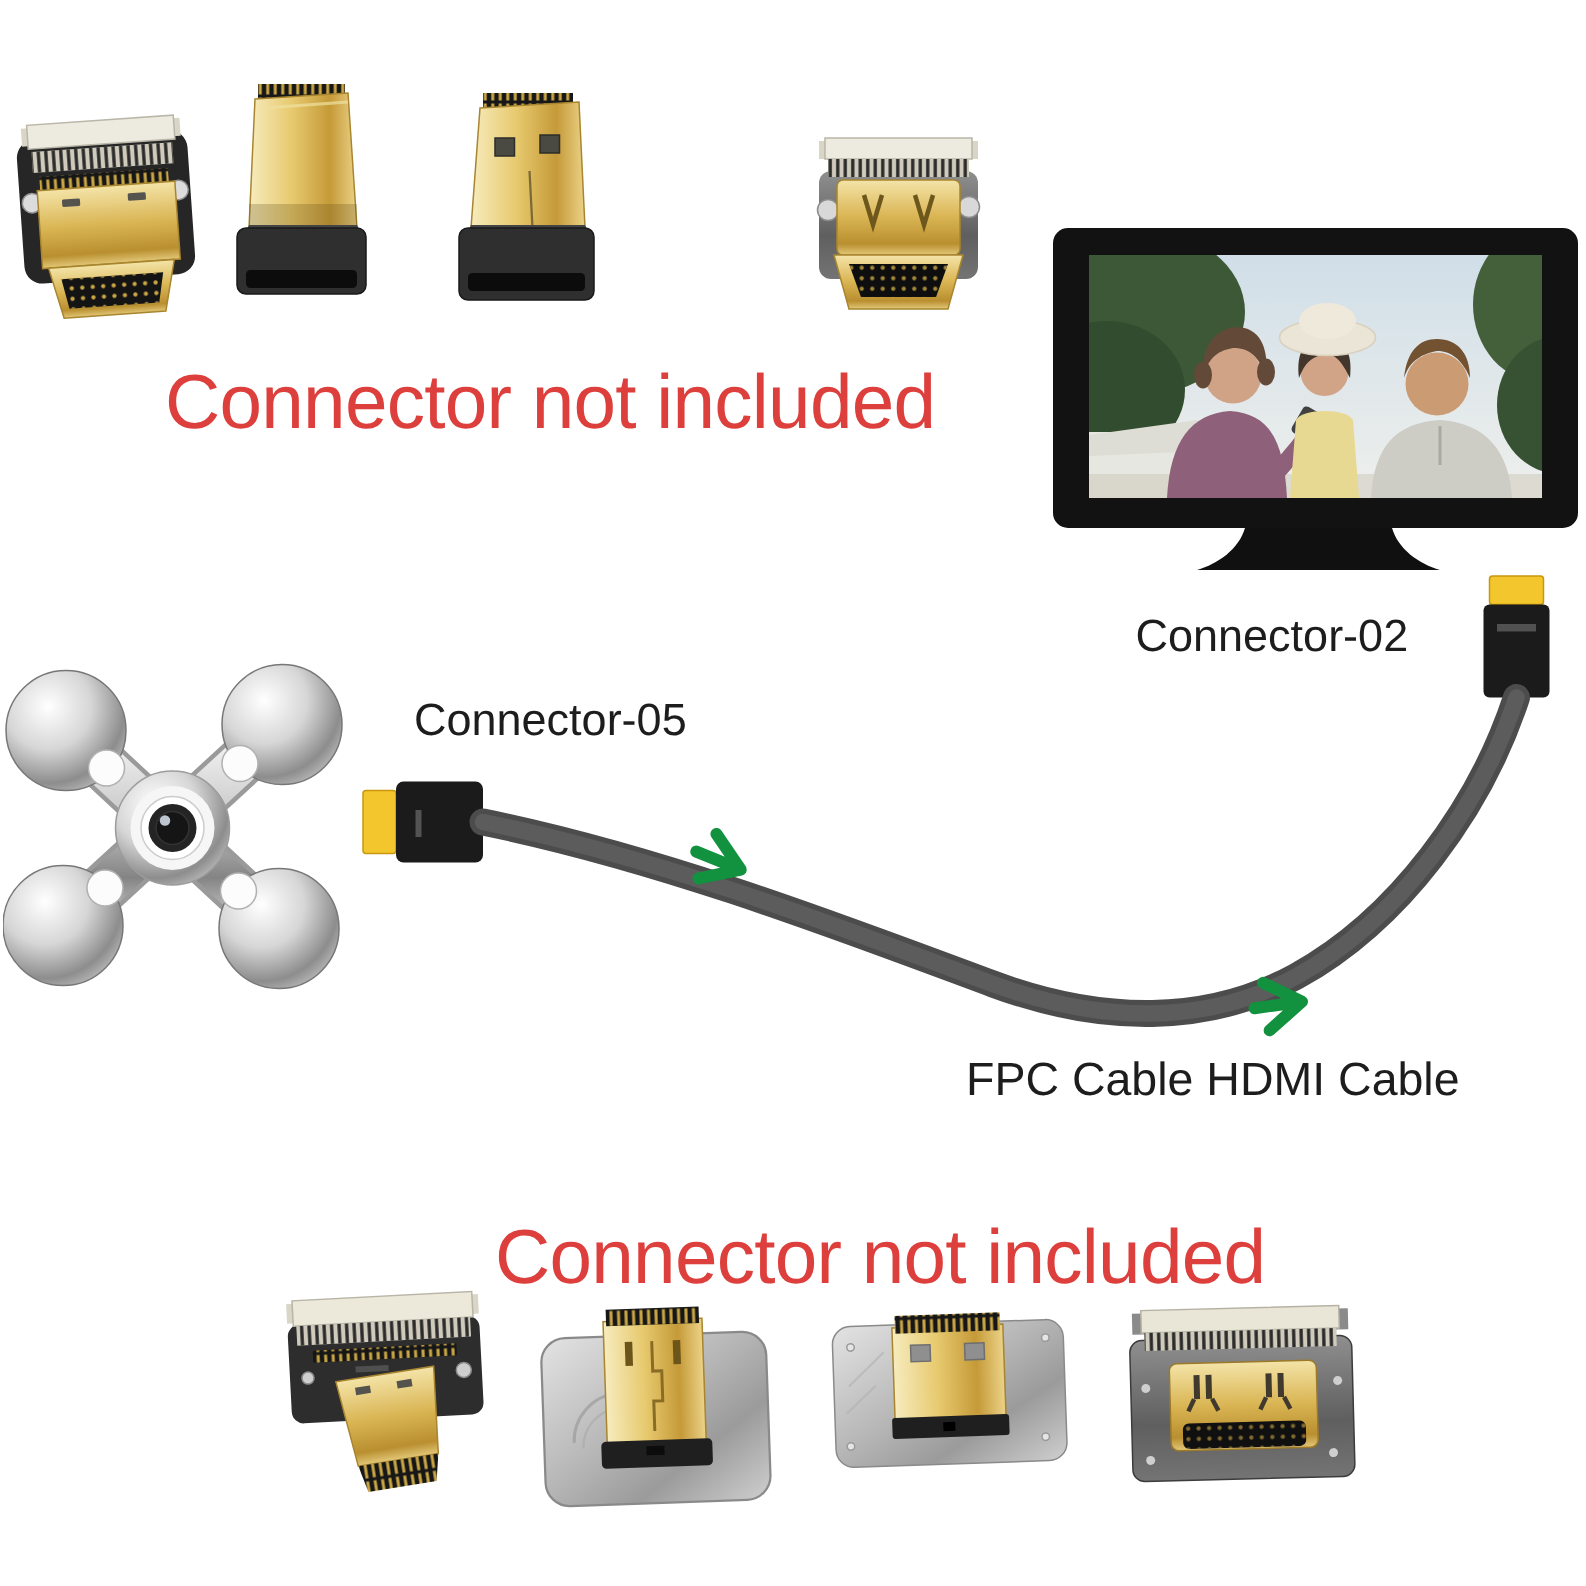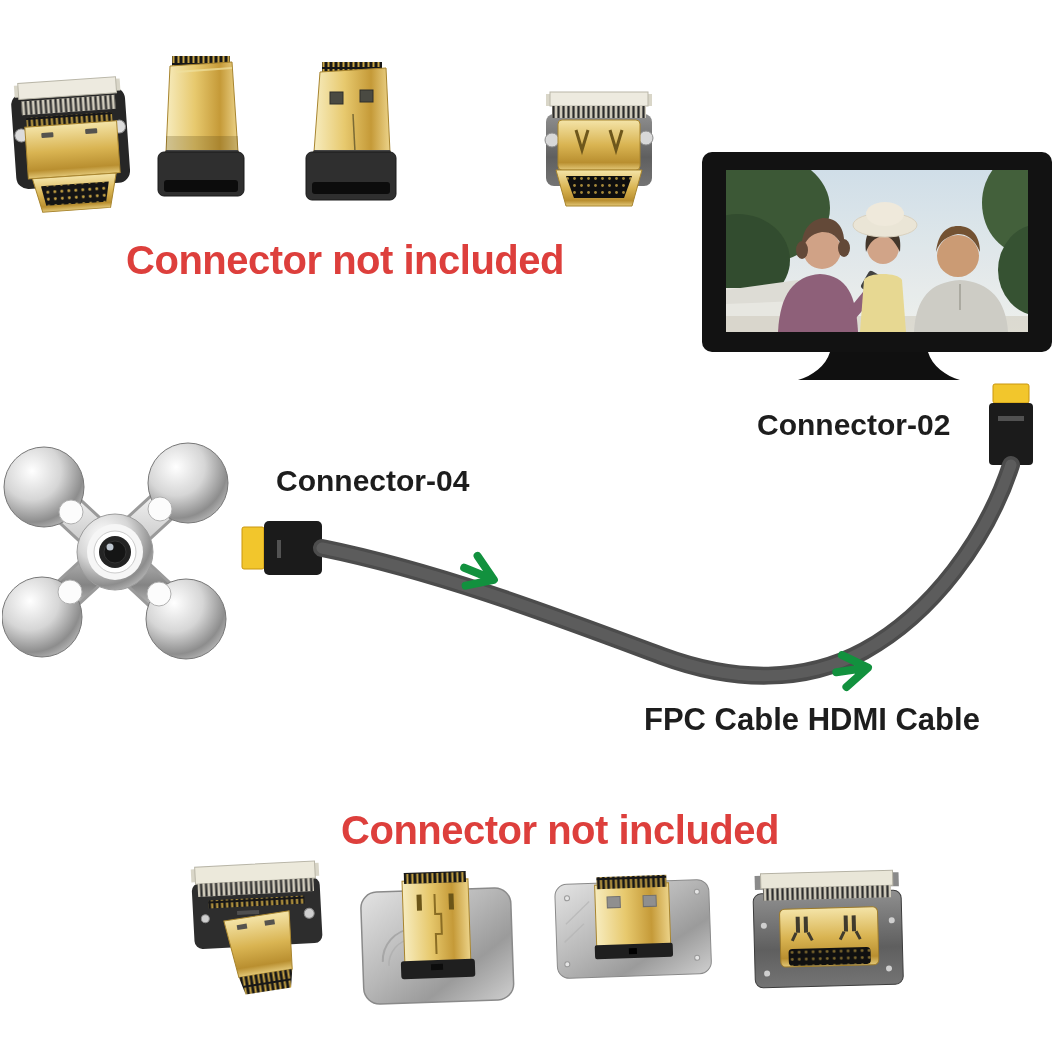--- a/index.html
+++ b/index.html
@@ -1,20 +1,20 @@
 <!DOCTYPE html>
 <html><head>
 <meta charset="utf-8">
 <style>
   html,body{margin:0;padding:0;background:#fff;}
   #canvas{position:relative;width:1057px;height:1057px;background:#ffffff;overflow:hidden;
           font-family:"Liberation Sans",sans-serif;}
   .abs{position:absolute;}
-  .notice{color:#dd3f3c;font-weight:700;font-size:40px;letter-spacing:-0.5px;text-align:center;white-space:nowrap;}
-  .lbl{color:#1d1d1d;font-size:30px;font-weight:700;white-space:nowrap;}
+  .notice{color:#dd3f3c;font-weight:400;font-size:51px;letter-spacing:-0.5px;text-align:center;white-space:nowrap;}
+  .lbl{color:#1d1d1d;font-size:30px;font-weight:400;white-space:nowrap;}
   svg{display:block;}
 </style>
 </head>
 <body>
 
 <div id="canvas">
 
   <svg width="0" height="0" class="abs" aria-hidden="true">
     <defs>
       <linearGradient id="gold" x1="0" y1="0" x2="1" y2="0">
@@ -189,21 +189,21 @@
     <g>
       <circle cx="113" cy="114" r="38" fill="url(#disc)" stroke="#9c9c9c"></circle>
       <circle cx="113" cy="114" r="28" fill="#f6f6f6"></circle>
       <circle cx="113" cy="114" r="21" fill="#ffffff" stroke="#cccccc"></circle>
       <circle cx="113" cy="114" r="16" fill="#242424"></circle>
       <circle cx="113" cy="114" r="11" fill="#151515" stroke="#333333"></circle>
       <circle cx="108" cy="109" r="3.5" fill="#cfd8e2" opacity="0.9"></circle>
     </g>
   </svg>
 
-  <div class="abs lbl" style="left:276px;top:464px;">Connector-04</div>
+  <div class="abs lbl" style="left:276px;top:464px;">Connector-05</div>
 
   <svg class="abs" style="left:236px;top:514px;" width="92" height="68" viewBox="0 0 92 68">
     <rect x="6" y="13" width="22" height="42" rx="2" stroke="#c9960e" fill="#f2c62c"></rect>
     <rect x="28" y="7" width="58" height="54" rx="5" fill="#1b1b1b"></rect>
     <rect x="41" y="26" width="4" height="18" fill="#5a5a5a" opacity="0.9"></rect>
   </svg>
 
   <svg class="abs" style="left:230px;top:380px;" width="812" height="330" viewBox="0 0 812 330">
     <path d="M92,168 C210,192 330,238 432,276 C505,303 575,303 634,271 C703,233 757,158 781,85" fill="none" stroke-width="18" stroke-linecap="round" stroke="#4c4c4c"></path>
     <path d="M92,168 C210,192 330,238 432,276 C505,303 575,303 634,271 C703,233 757,158 781,85" fill="none" stroke-width="11" stroke-linecap="round" opacity="0.9" stroke="#5e5e5e"></path>

